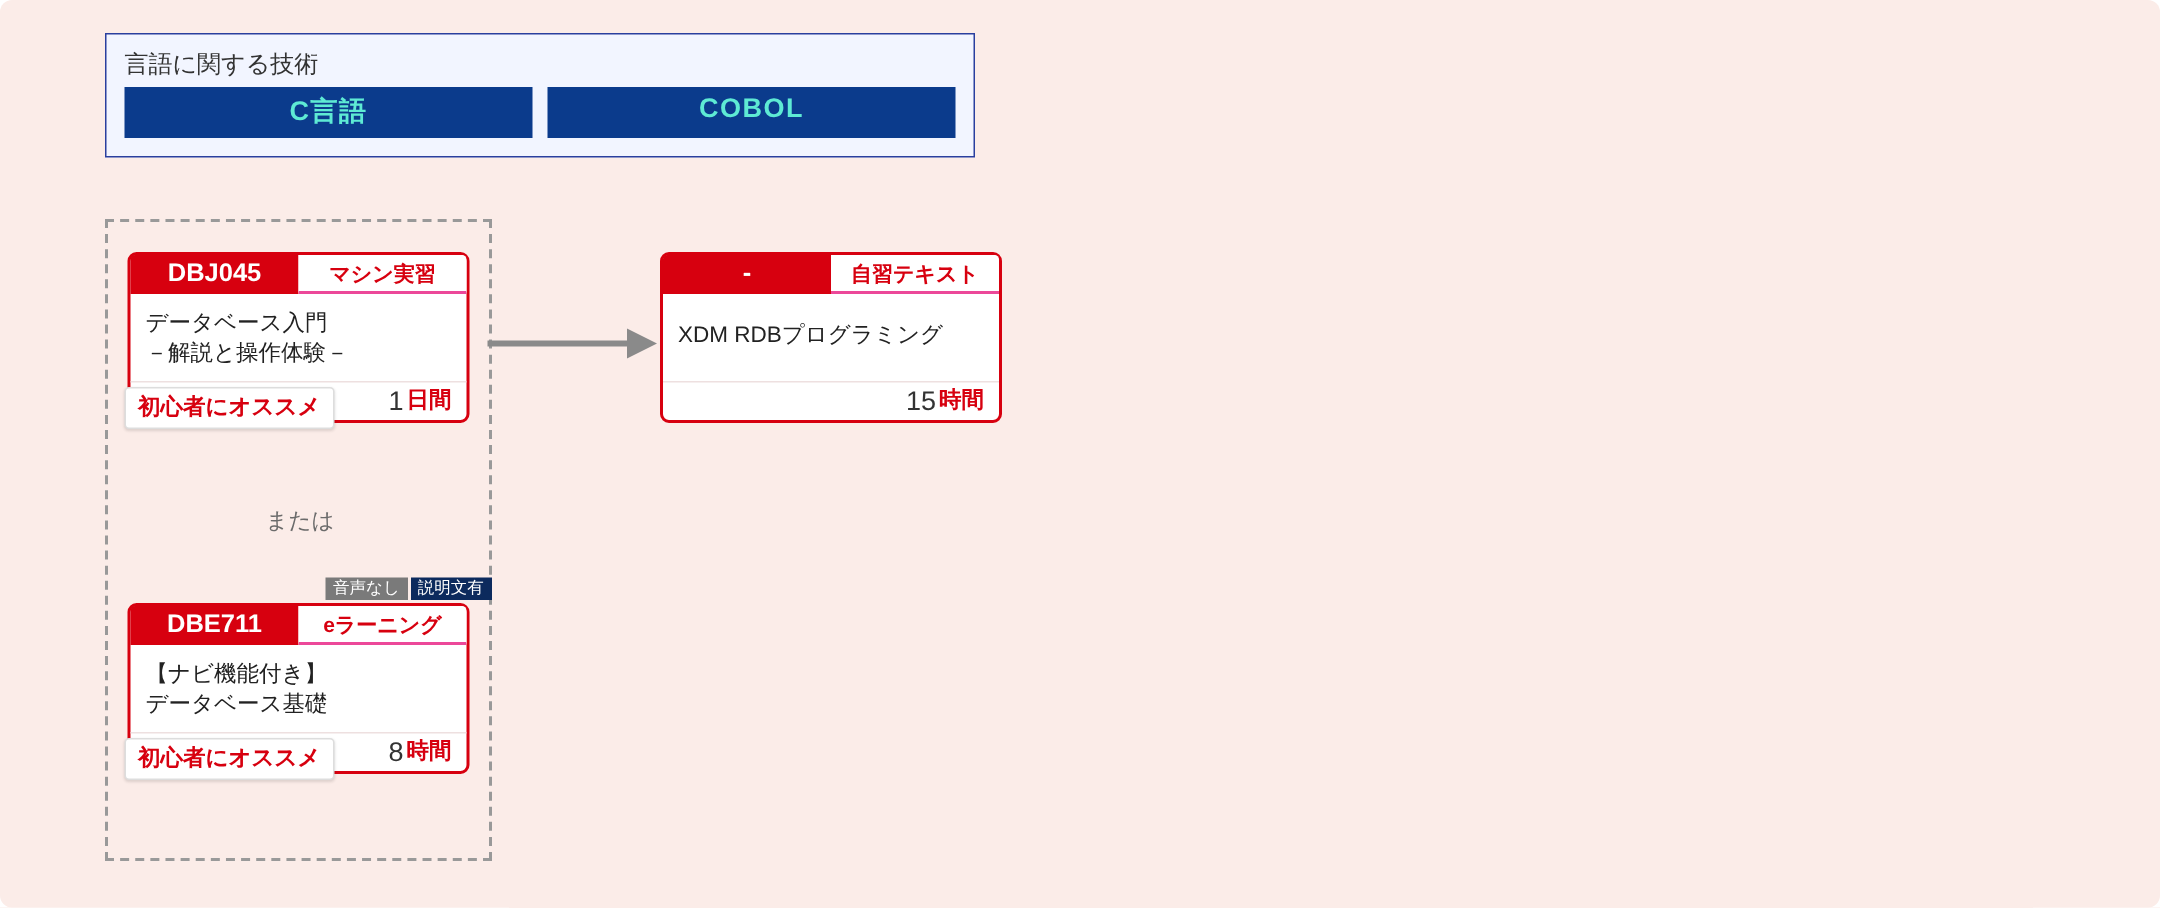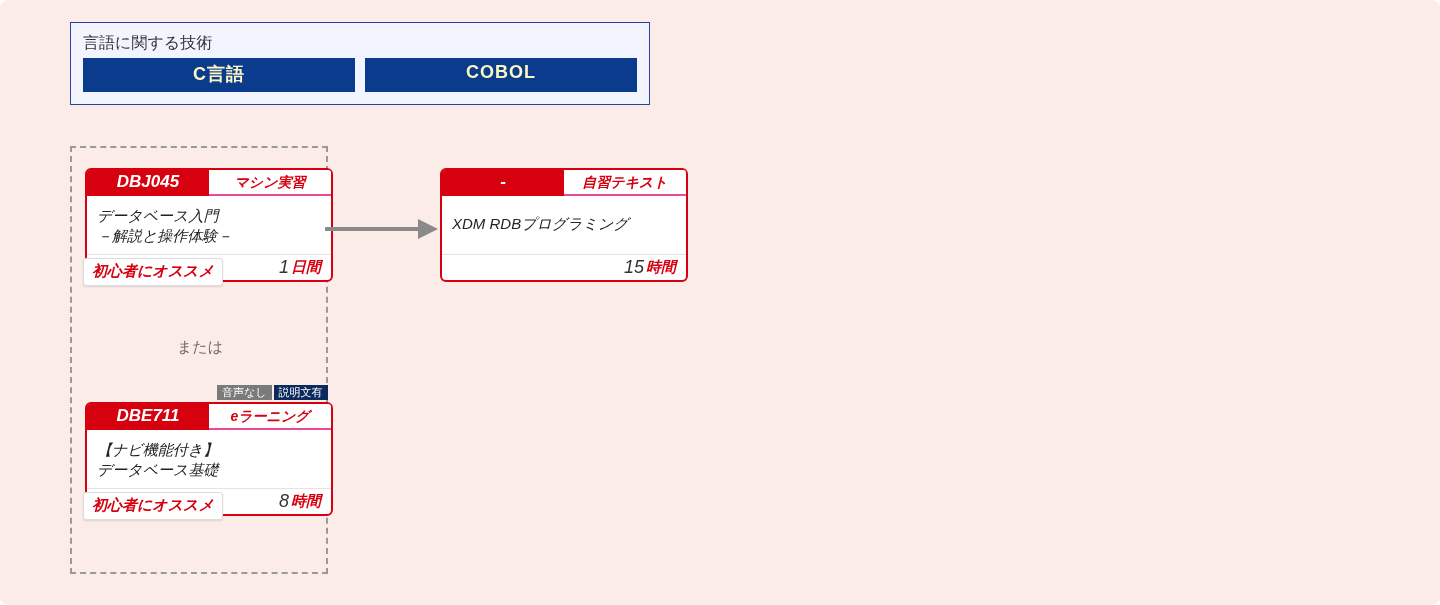--- a/index.html
+++ b/index.html
@@ -35,21 +35,21 @@
     color: #333;
     margin-bottom: 4px;
   }
   .tech-buttons {
     display: flex;
     gap: 10px;
   }
   .tech-button {
     flex: 1;
     background: #0b3b8c;
-    color: #fef9c3;
+    color: #5eead4;
     text-align: center;
     font-size: 18px;
     font-weight: bold;
     padding: 4px 0 6px 0;
     letter-spacing: 1px;
   }
 
   
   .dashed-group {
     position: absolute;
@@ -57,25 +57,24 @@
     top: 146px;
     width: 258px;
     height: 428px;
     border: 2px dashed #999;
     background: rgba(255,255,255,0);
   }
 
   
   .course-card {
     position: absolute;
-    width: 248px;
+    width: 228px;
     border: 2px solid #d7000f;
     border-radius: 6px;
     background: #fff;
-    font-style: italic;
   }
   .course-card .card-header {
     display: flex;
     height: 26px;
   }
   .course-card .code-cell {
     flex: 0 0 50%;
     background: #d7000f;
     color: #fff;
     font-weight: bold;

